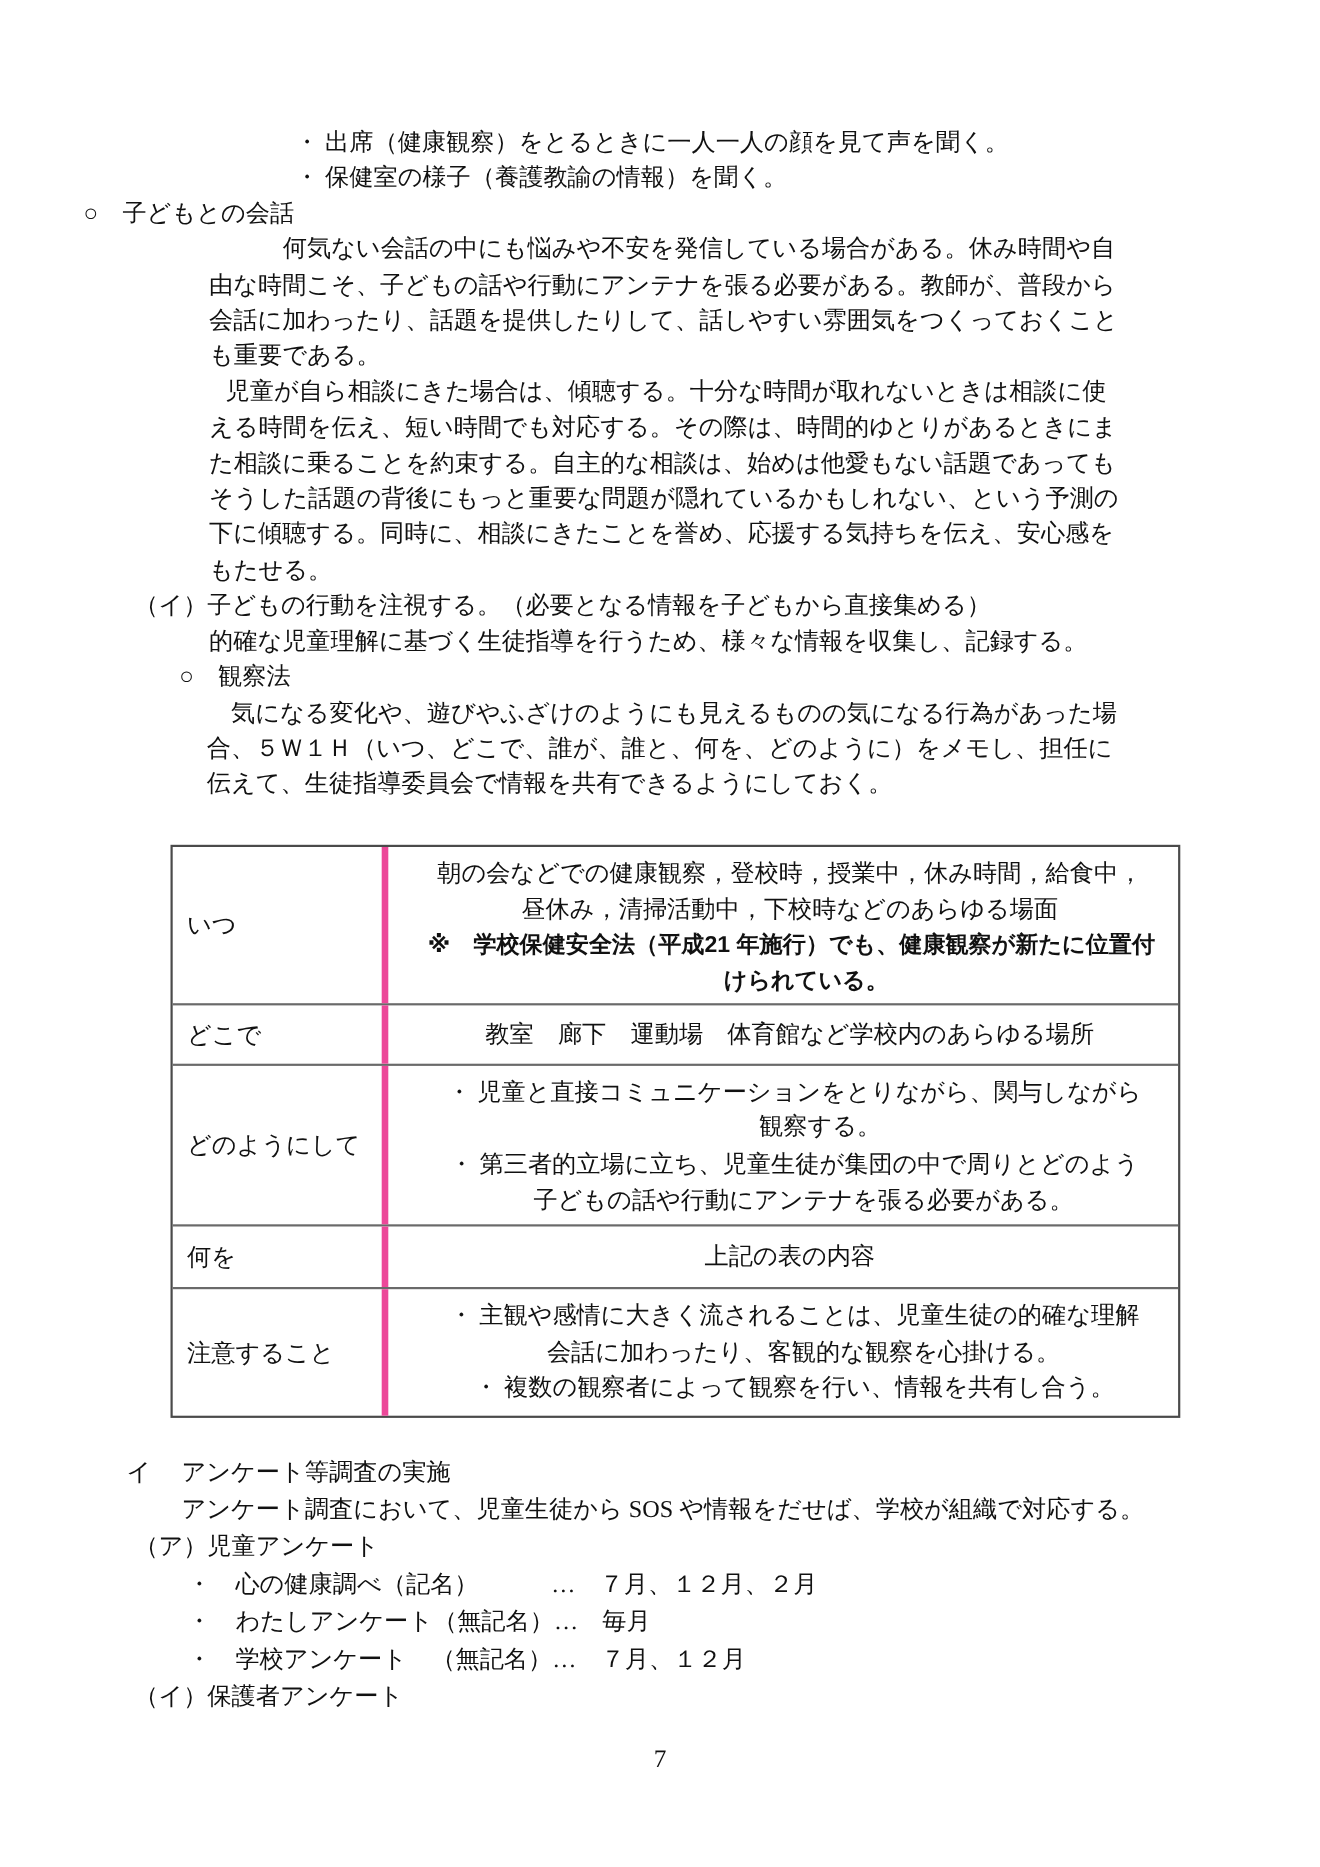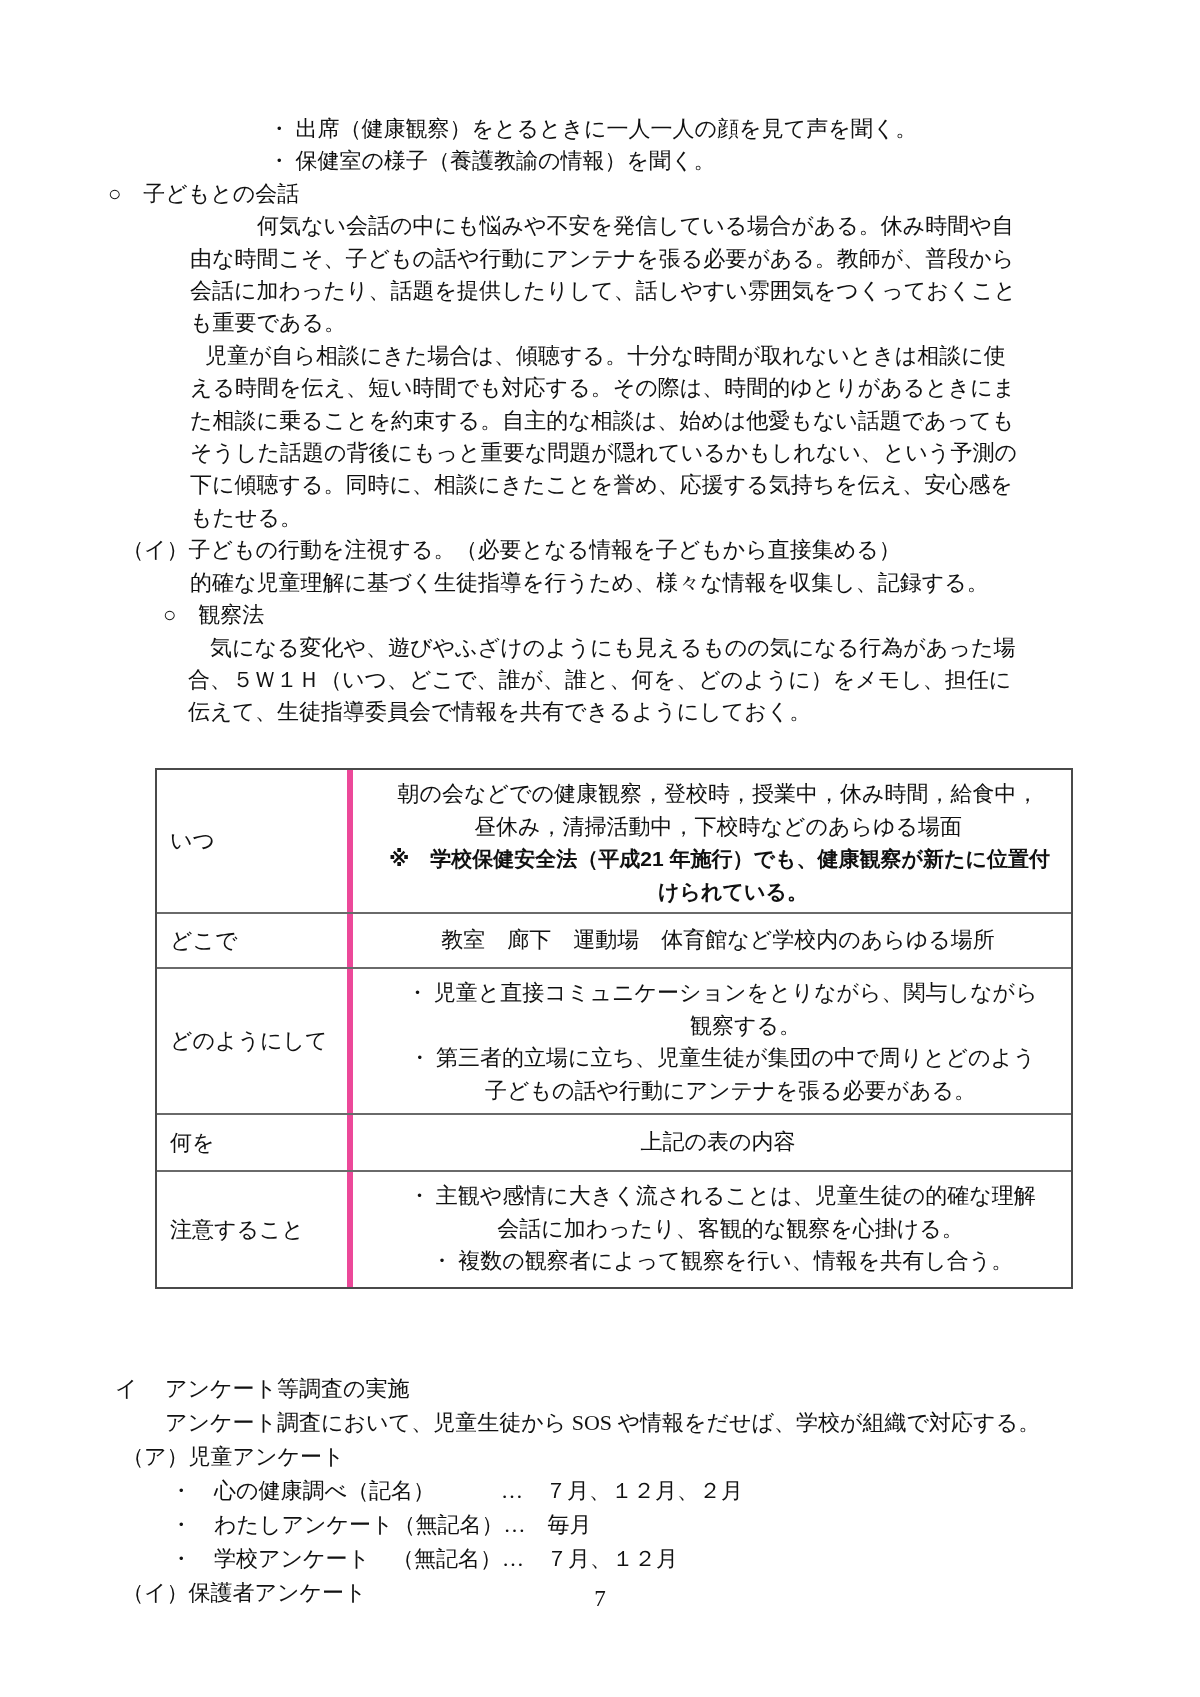--- a/index.html
+++ b/index.html
@@ -8,21 +8,21 @@
     width:1112px;height:1697px;
     background:#ffffff;
     color:#111;
     font-family:"Liberation Serif","DejaVu Serif",serif;
     font-size:22px;
     overflow:hidden;
   }
   .section{position:absolute;left:0;width:1200px;}
   #section-top{top:113px;}
   #section-top .tline{line-height:32.4px;white-space:pre;}
-  #section-bottom{top:1372px;}
+  #section-bottom{top:1321px;}
   #section-bottom .tline{line-height:34px;white-space:pre;}
   .tline{height:auto;}
   
   .obs-table{
     position:absolute;left:155px;top:768px;width:918px;
     border:2px solid #4a4a4a;
     box-sizing:border-box;
     background:#fff;
   }
   .trow{display:grid;grid-template-columns:196px 1fr;}
@@ -50,21 +50,21 @@
     text-align:center;font-size:23px;
   }
 </style>
 </head>
 <body>
 
 <div class="page">
   <div class="section" id="section-top">
       <div class="tline" style="margin-left: 268px;">・ 出席（健康観察）をとるときに一人一人の顔を見て声を聞く。</div>
       <div class="tline" style="margin-left: 268px;">・ 保健室の様子（養護教諭の情報）を聞く。</div>
-      <div class="tline" style="margin-left: 108px;">○　子どもとの会話</div>
+      <div class="tline" style="margin-left: 76px;">○　子どもとの会話</div>
       <div class="tline" style="margin-left: 257px;">何気ない会話の中にも悩みや不安を発信している場合がある。休み時間や自</div>
       <div class="tline" style="margin-left: 190px;">由な時間こそ、子どもの話や行動にアンテナを張る必要がある。教師が、普段から</div>
       <div class="tline" style="margin-left: 190px;">会話に加わったり、話題を提供したりして、話しやすい雰囲気をつくっておくこと</div>
       <div class="tline" style="margin-left: 190px;">も重要である。</div>
       <div class="tline" style="margin-left: 205px;">児童が自ら相談にきた場合は、傾聴する。十分な時間が取れないときは相談に使</div>
       <div class="tline" style="margin-left: 190px;">える時間を伝え、短い時間でも対応する。その際は、時間的ゆとりがあるときにま</div>
       <div class="tline" style="margin-left: 190px;">た相談に乗ることを約束する。自主的な相談は、始めは他愛もない話題であっても</div>
       <div class="tline" style="margin-left: 190px;">そうした話題の背後にもっと重要な問題が隠れているかもしれない、という予測の</div>
       <div class="tline" style="margin-left: 190px;">下に傾聴する。同時に、相談にきたことを誉め、応援する気持ちを伝え、安心感を</div>
       <div class="tline" style="margin-left: 190px;">もたせる。</div>
@@ -89,21 +89,21 @@
       <div class="trow trow1">
         <div class="tlabel">どこで</div>
         <div class="tcontent">
           <div class="cline" style="margin-left: 12px;">教室　廊下　運動場　体育館など学校内のあらゆる場所</div>
         </div>
       </div>
       <div class="trow trow2">
         <div class="tlabel">どのようにして</div>
         <div class="tcontent">
           <div class="cline" style="margin-left: 20px;">・ 児童と直接コミュニケーションをとりながら、関与しながら</div>
-          <div class="cline" style="margin-left: 67px;">観察する。</div>
+          <div class="cline" style="margin-left: 67px; font-family: Liberation Mono, monospace;">観察する。</div>
           <div class="cline" style="margin-left: 20px;">・ 第三者的立場に立ち、児童生徒が集団の中で周りとどのよう</div>
           <div class="cline" style="margin-left: 37px;">子どもの話や行動にアンテナを張る必要がある。</div>
         </div>
       </div>
       <div class="trow trow3">
         <div class="tlabel">何を</div>
         <div class="tcontent">
           <div class="cline" style="margin-left: 12px;">上記の表の内容</div>
         </div>
       </div>

